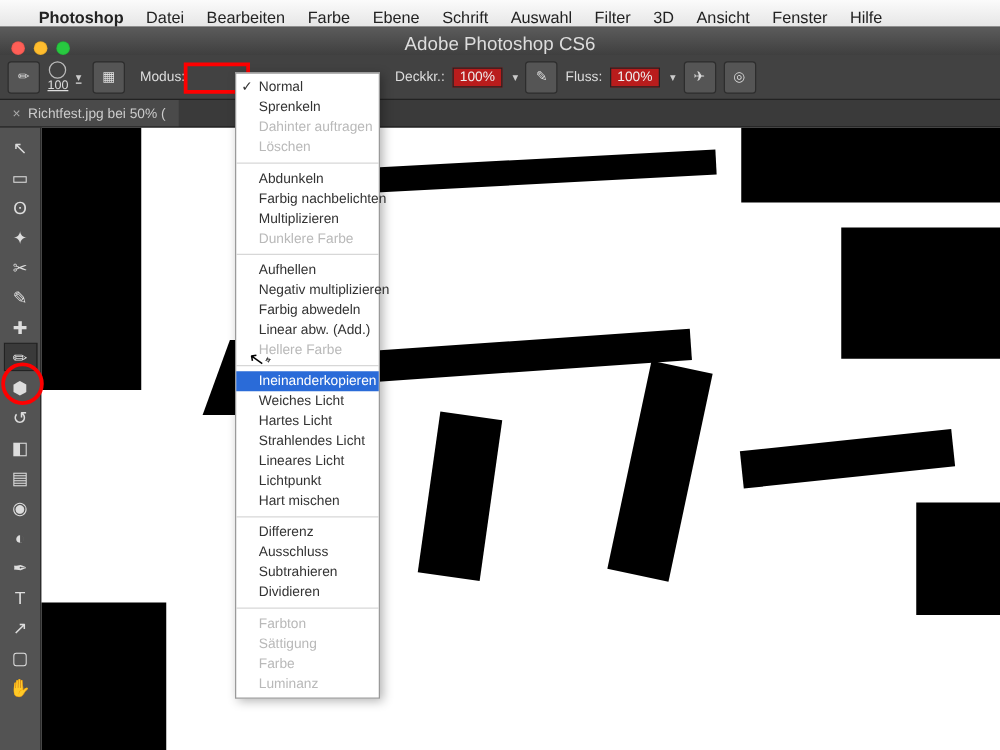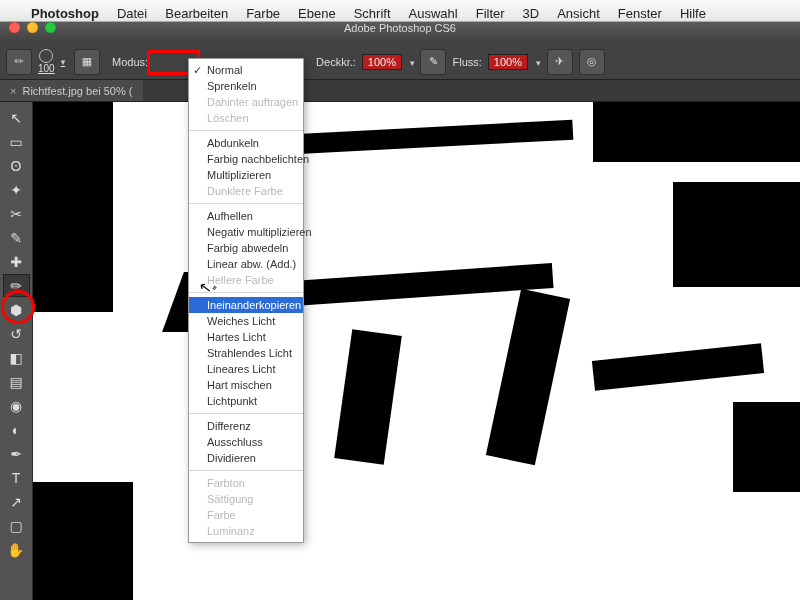--- a/index.html
+++ b/index.html
@@ -3,21 +3,21 @@
 <meta charset="utf-8">
 <style>
 * { margin: 0; padding: 0; box-sizing: border-box; font-family: "Lucida Grande", "Helvetica Neue", Arial, sans-serif; }
 body { width: 800px; height: 600px; overflow: hidden; background: #000; position: relative; }
 
 .mac-menubar { height: 22px; background: linear-gradient(#fbfbfb, #e6e6e6); display: flex; align-items: flex-end; font-size: 13px; color: #222; border-bottom: 1px solid #aaa; }
 .mac-menubar .apple { width: 22px; text-align: center; font-size: 15px; }
 .mac-menubar .item { padding: 0 9px; }
 .mac-menubar .app { font-weight: bold; }
 
-.titlebar { height: 22px; background: linear-gradient(#5b5b5b,#3f3f3f); display: flex; align-items: flex-start; font-size: 11px; color: #ddd; position: relative; }
+.titlebar { height: 22px; background: linear-gradient(#5b5b5b,#3f3f3f); display: flex; align-items: flex-end; font-size: 15px; color: #ddd; position: relative; }
 .traffic { display:flex; gap:7px; padding-left:9px;}
 .traffic span { width:11px; height:11px; border-radius:50%; display:inline-block; box-shadow: inset 0 0 1px rgba(0,0,0,.4);}
 .red{background:#ff5f57;} .yellow{background:#ffbd2e;} .green{background:#28c940;}
 .win-title { position:absolute; left:0; right:0; text-align:center; }
 
 .optbar { height: 36px; background: #424242; display:flex; align-items:center; font-size:11px; color:#ddd; padding:0 6px; gap:6px; border-bottom:1px solid #222;}
 .opt-slot { display:flex; align-items:center; gap:4px;}
 .brush-sz { width:30px; text-decoration:underline;}
 .brush-sz .dot { width:14px; height:14px; border:1px solid #bbb; border-radius:50%; margin:0 auto;}
 .brush-sz .num { font-size:10px;}
@@ -164,25 +164,26 @@
     <div class="dd-item">Negativ multiplizieren</div>
     <div class="dd-item">Farbig abwedeln</div>
     <div class="dd-item">Linear abw. (Add.)</div>
     <div class="dd-item disabled">Hellere Farbe</div>
     <div class="dd-sep"></div>
     <div class="dd-item hl">Ineinanderkopieren</div>
     <div class="dd-item">Weiches Licht</div>
     <div class="dd-item">Hartes Licht</div>
     <div class="dd-item">Strahlendes Licht</div>
     <div class="dd-item">Lineares Licht</div>
+    <div class="dd-item">Lichtpunkt</div>
     <div class="dd-item">Hart mischen</div>
-    <div class="dd-item">Lichtpunkt</div>
     <div class="dd-sep"></div>
     <div class="dd-item">Differenz</div>
     <div class="dd-item">Ausschluss</div>
+    <div class="dd-item">Subtrahieren</div>
     <div class="dd-item">Dividieren</div>
     <div class="dd-sep"></div>
     <div class="dd-item disabled">Farbton</div>
     <div class="dd-item disabled">Sättigung</div>
     <div class="dd-item disabled">Farbe</div>
     <div class="dd-item disabled">Luminanz</div>
   </div>
 
 <div class="red-outline" style="left:147px; top:50px; width:53px; height:25px;"></div>
 <div class="red-circle" style="left:1px; top:290px;"></div>

